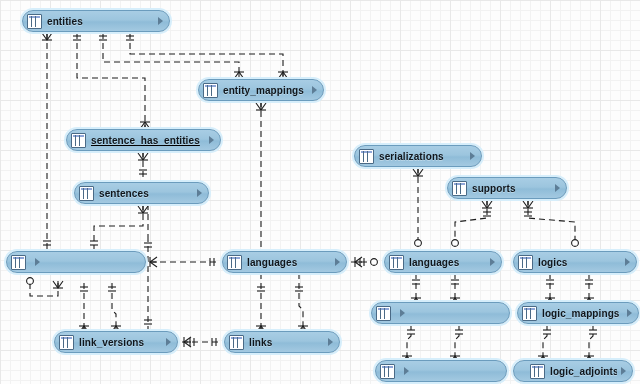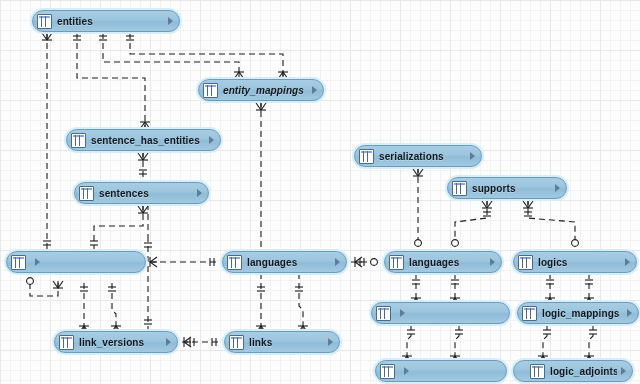--- a/index.html
+++ b/index.html
@@ -243,31 +243,31 @@
 
       <use href="#one-v" x="547" y="330"></use>
       <use href="#one-v" x="593" y="330"></use>
 
       <use href="#cf-u" x="543" y="356"></use>
       <use href="#cf-u" x="589" y="356"></use>
     </g>
   </svg>
 
   <div id="tables-host">
-      <div class="tbl" style="left: 32px; top: 10px; width: 148px;">
+      <div class="tbl" style="left: 22px; top: 10px; width: 148px;">
         <span class="tbl-icon"></span>
         <span class="tbl-label">entities</span>
         <span class="tbl-arrow"></span>
       </div>
-      <div class="tbl" style="left: 198px; top: 79px; width: 126px; font-style: italic;">
+      <div class="tbl" style="left: 198px; top: 79px; width: 126px;">
         <span class="tbl-icon"></span>
         <span class="tbl-label">entity_mappings</span>
         <span class="tbl-arrow"></span>
       </div>
-      <div class="tbl" style="left: 66px; top: 129px; width: 155px;">
+      <div class="tbl" style="left: 66px; top: 129px; width: 155px; text-decoration: underline;">
         <span class="tbl-icon"></span>
         <span class="tbl-label">sentence_has_entities</span>
         <span class="tbl-arrow"></span>
       </div>
       <div class="tbl" style="left: 74px; top: 182px; width: 135px;">
         <span class="tbl-icon"></span>
         <span class="tbl-label">sentences</span>
         <span class="tbl-arrow"></span>
       </div>
       <div class="tbl" style="left: 6px; top: 251px; width: 140px;">

